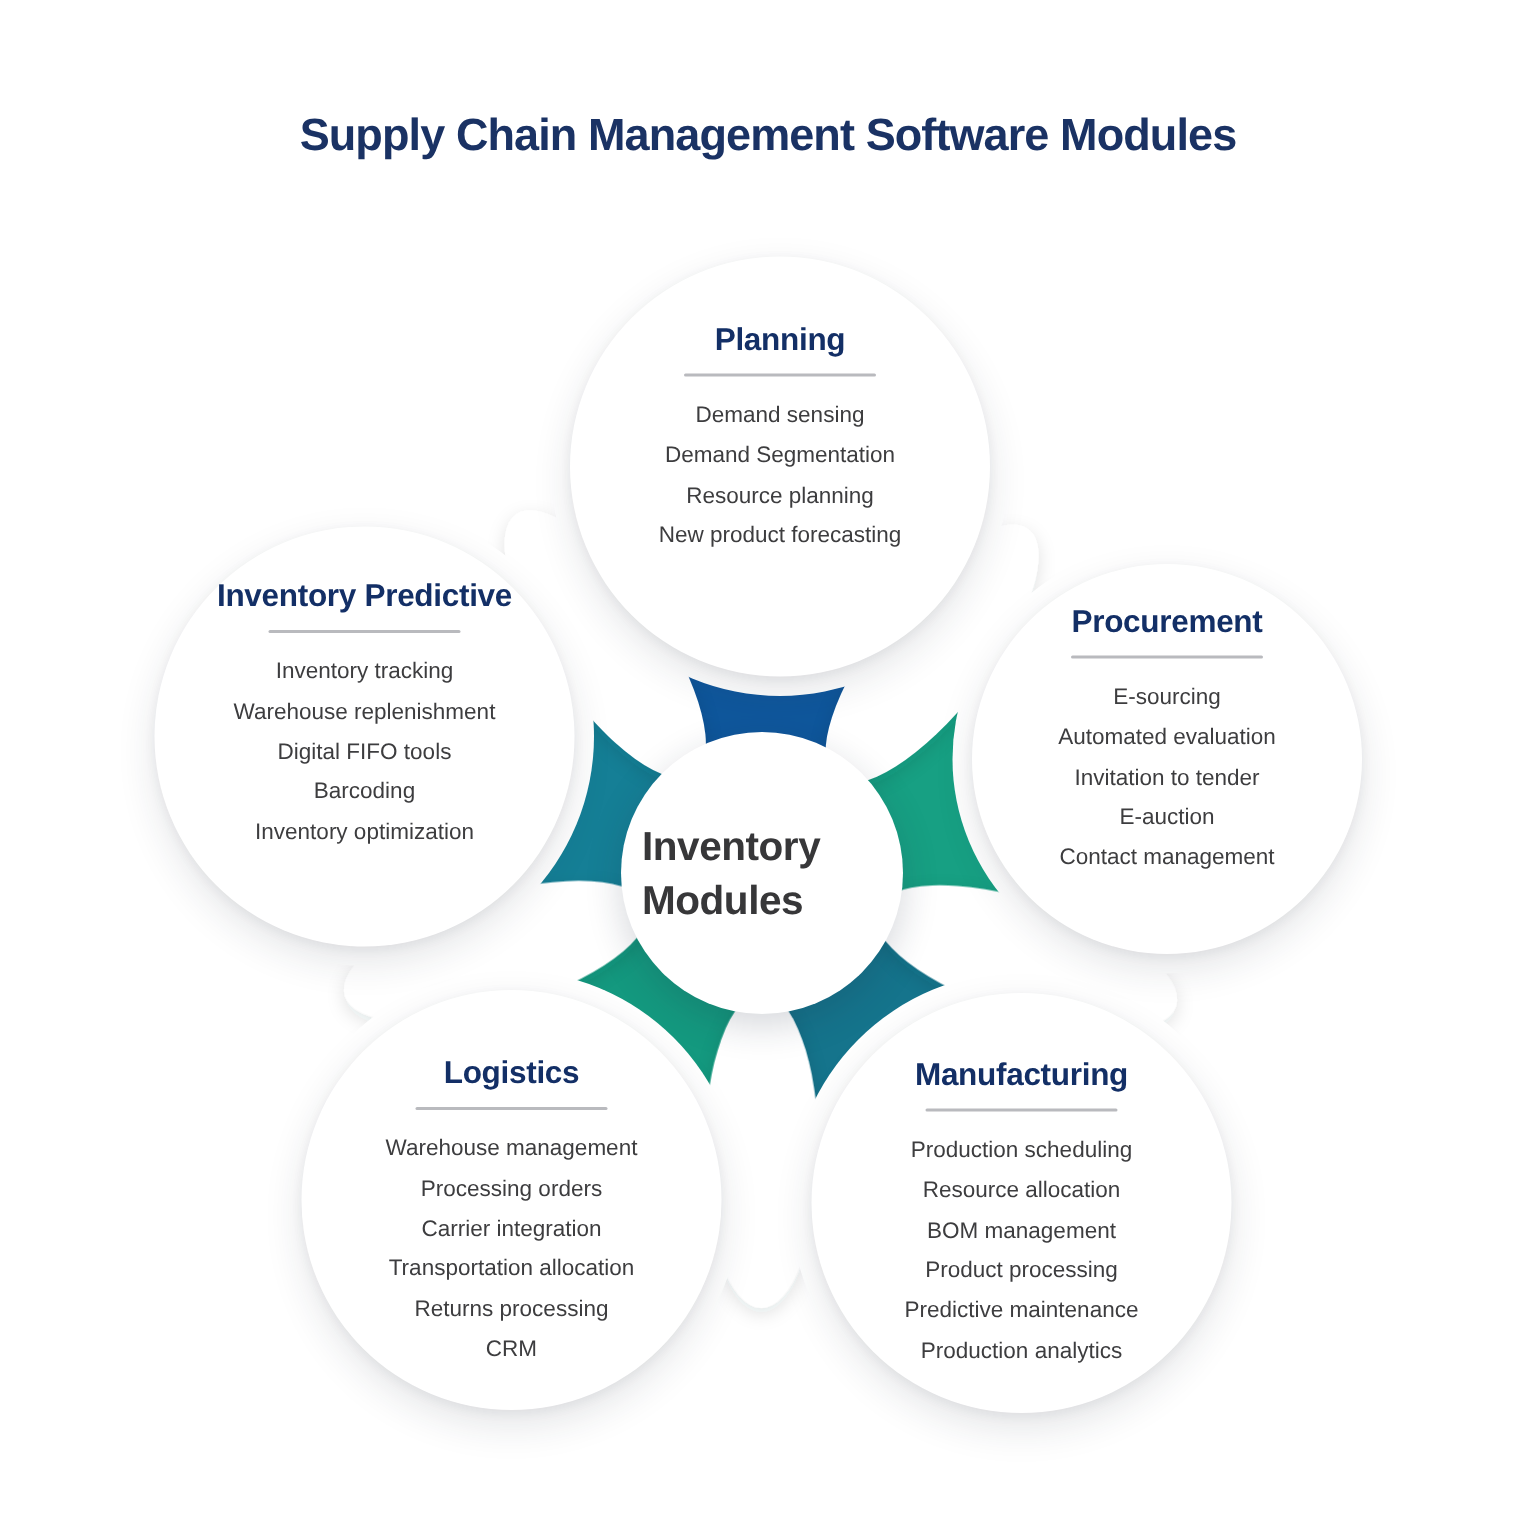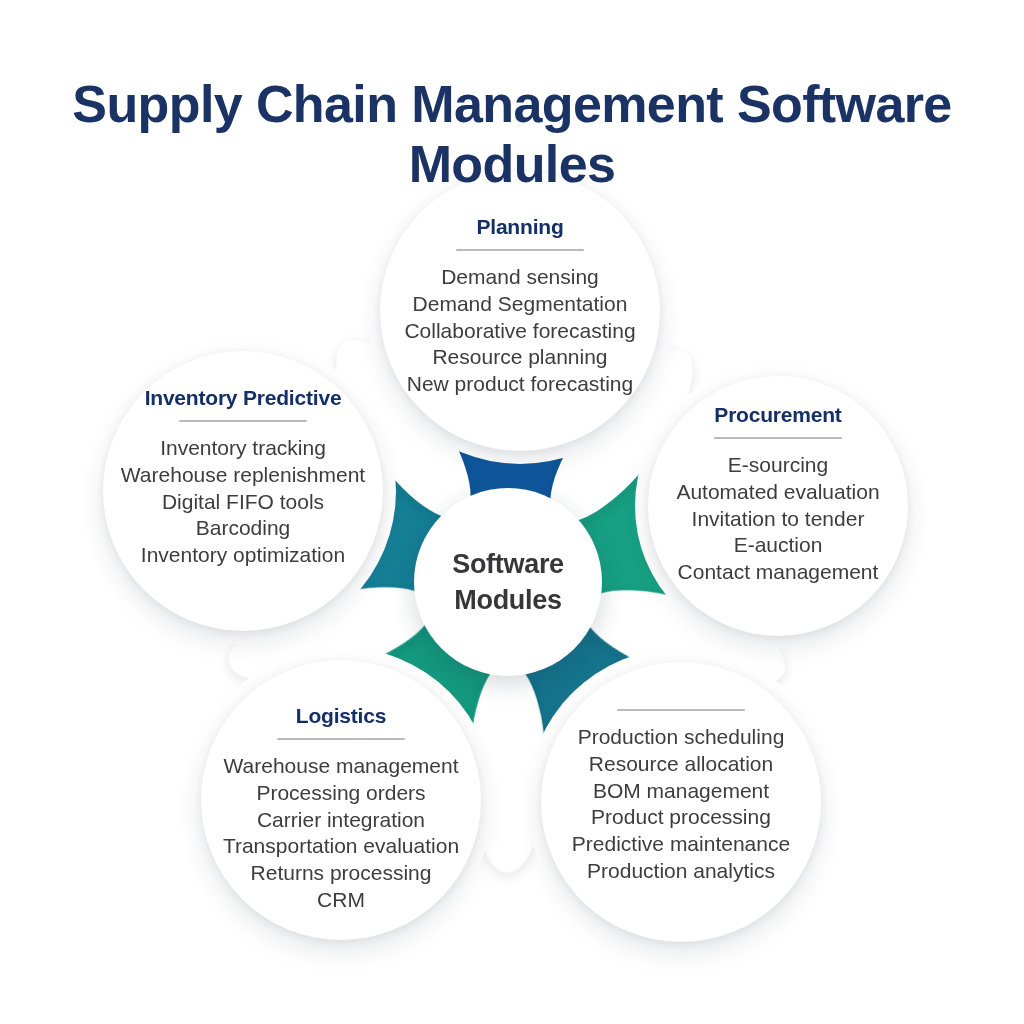--- a/index.html
+++ b/index.html
@@ -8,60 +8,59 @@
     position: relative;
     background: #ffffff;
     font-family: "Liberation Sans", sans-serif;
     overflow: hidden;
   }
   .page-title {
     position: absolute;
     top: 74px; left: 0;
     width: 1024px;
     text-align: center;
-    font-size: 52px;
+    font-size: 30px;
     font-weight: 700;
     letter-spacing: -0.6px;
     color: var(--title_navy, #1a3264);
     z-index: 4;
   }
   svg.connectors {
     position: absolute;
     left: 0; top: 0;
     width: 1024px; height: 1024px;
     z-index: 1;
   }
   .circle {
     position: absolute;
     background: #ffffff;
     border-radius: 50%;
     display: flex;
     flex-direction: column;
     align-items: center;
-    text-align: center;
     z-index: 2;
     box-shadow: 0 10px 26px rgba(30, 41, 59, 0.12), 0 2px 8px rgba(30, 41, 59, 0.06);
   }
   .module-title {
     font-size: 21px;
     font-weight: 700;
     line-height: 30px;
     color: var(--heading_navy, #132f66);
     letter-spacing: -0.2px;
     max-width: 200px;
   }
   .rule {
     height: 2px;
     width: 128px;
     background: var(--underline_gray, #b9babe);
     margin: 7px 0 13px 0;
     border-radius: 1px;
   }
   .item {
-    font-size: 21px;
+    font-size: 15px;
     line-height: 26.8px;
     color: var(--item_gray, #3d3d3f);
     white-space: nowrap;
   }
   #c-planning      { left: 380px; top: 171px; width: 280px; height: 280px; padding-top: 41px; }
   #c-inventory     { left: 103px; top: 351px; width: 280px; height: 280px; padding-top: 32px; }
   #c-procurement   { left: 648px; top: 376px; width: 260px; height: 260px; padding-top: 24px; }
   #c-logistics     { left: 201px; top: 660px; width: 280px; height: 280px; padding-top: 41px; }
   #c-manufacturing { left: 541px; top: 662px; width: 280px; height: 280px; padding-top: 40px; }
   #c-center {
@@ -114,21 +113,20 @@
     <circle cx="341" cy="800" r="153"></circle>
     <circle cx="681" cy="802" r="154"></circle>
   </g>
 </svg>
 
 <div class="circle" id="c-planning">
   <div class="module-title">Planning</div>
   <div class="rule"></div>
   <div class="item">Demand sensing</div>
   <div class="item">Demand Segmentation</div>
-  <div class="item">Collaborative forecasting</div>
   <div class="item">Resource planning</div>
   <div class="item">New product forecasting</div>
 </div>
 
 <div class="circle" id="c-inventory">
   <div class="module-title">Inventory Predictive</div>
   <div class="rule"></div>
   <div class="item">Inventory tracking</div>
   <div class="item">Warehouse replenishment</div>
   <div class="item">Digital FIFO tools</div>
@@ -145,30 +143,31 @@
   <div class="item">E-auction</div>
   <div class="item">Contact management</div>
 </div>
 
 <div class="circle" id="c-logistics">
   <div class="module-title">Logistics</div>
   <div class="rule"></div>
   <div class="item">Warehouse management</div>
   <div class="item">Processing orders</div>
   <div class="item">Carrier integration</div>
-  <div class="item">Transportation evaluation</div>
+  <div class="item">Transportation allocation</div>
   <div class="item">Returns processing</div>
   <div class="item">CRM</div>
 </div>
 
 <div class="circle" id="c-manufacturing">
+  <div class="module-title">Manufacturing</div>
   <div class="rule"></div>
   <div class="item">Production scheduling</div>
   <div class="item">Resource allocation</div>
   <div class="item">BOM management</div>
   <div class="item">Product processing</div>
   <div class="item">Predictive maintenance</div>
   <div class="item">Production analytics</div>
 </div>
 
 <div class="circle" id="c-center">
-  <div class="center-label">Software Modules</div>
+  <div class="center-label">Inventory Modules</div>
 </div>
 
 </body></html>

